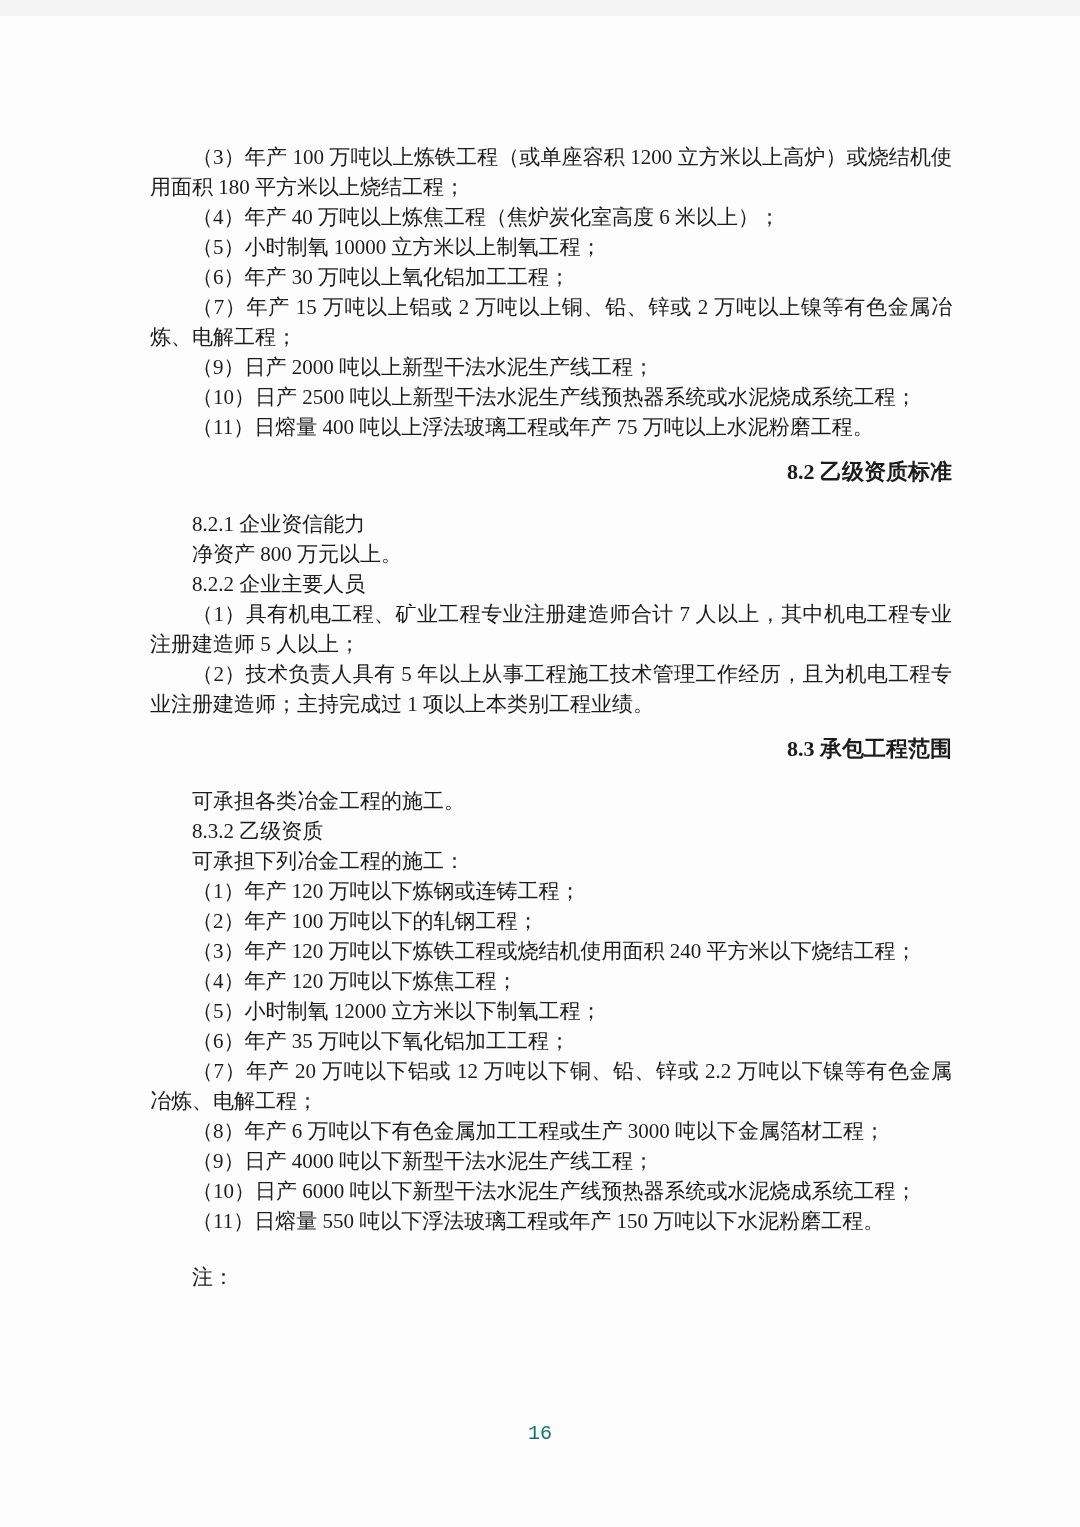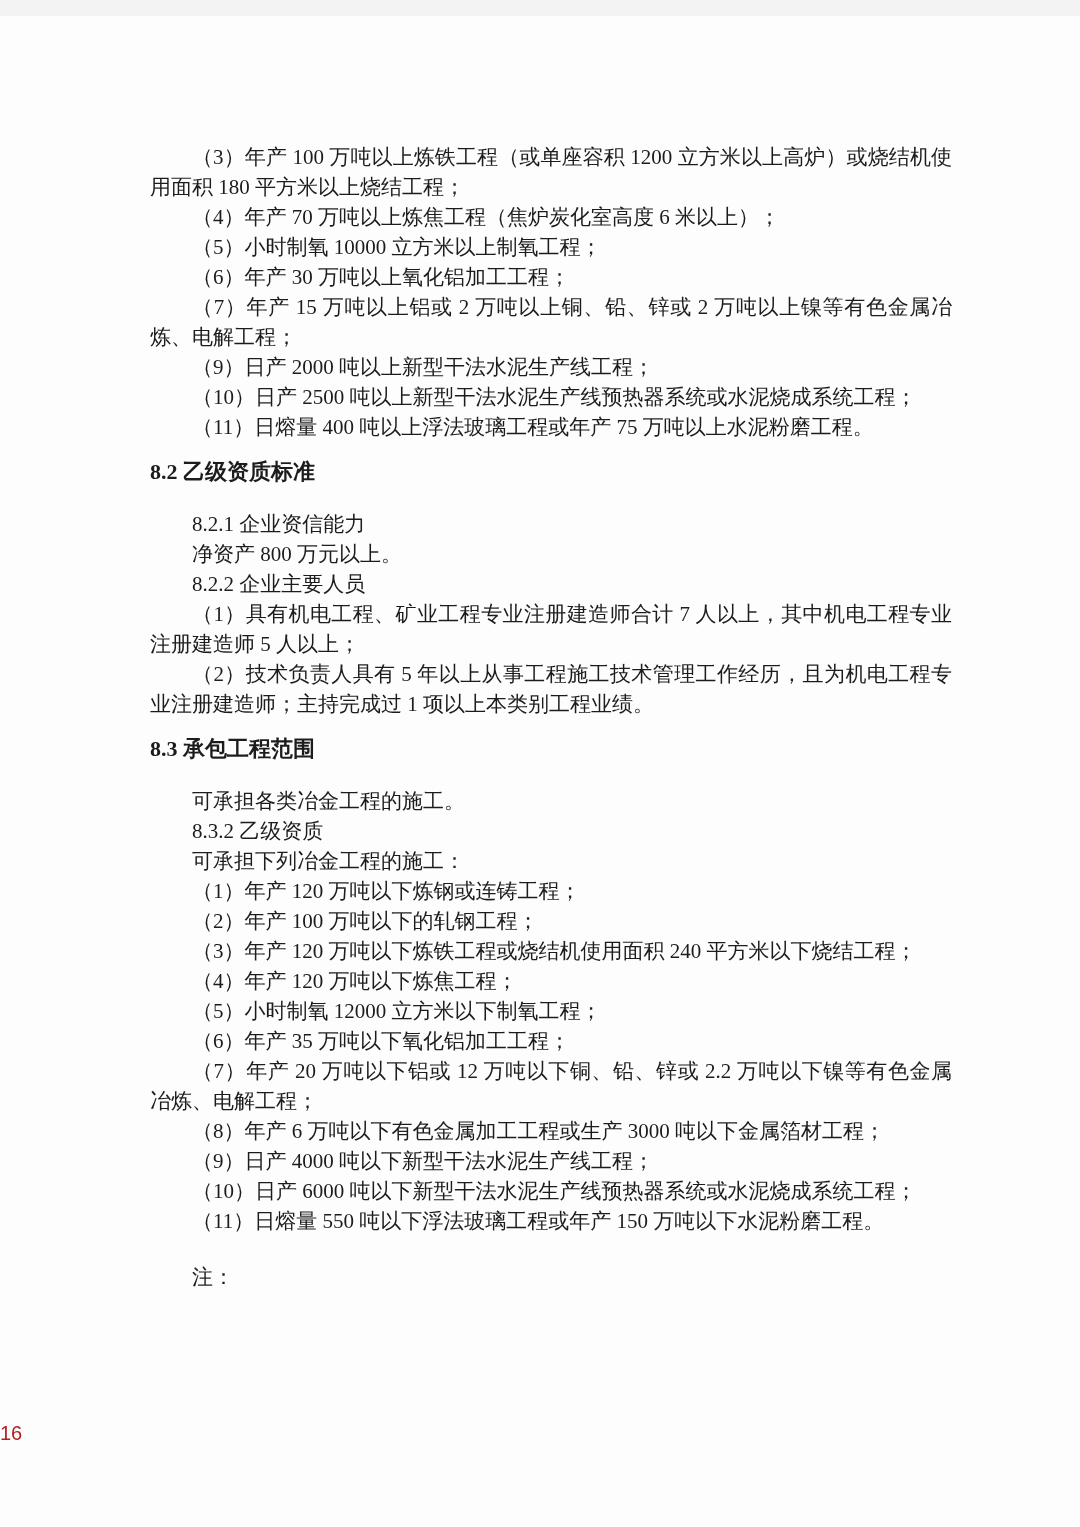--- a/index.html
+++ b/index.html
@@ -28,44 +28,45 @@
     font-size: 21px;
     line-height: 30px;
     text-indent: 2em;
     text-align: justify;
   }
   .heading {
     margin: 13px 0 21px 0;
     font-size: 22px;
     line-height: 33px;
     font-weight: bold;
-    text-align: left;
+    text-align: right;
     text-indent: 0;
   }
   .note {
     margin-top: 26px;
   }
   .footer {
     position: absolute;
     left: 0;
     right: 0;
     top: 1406px;
+    text-align: center;
     font-size: 20px;
-    font-family: Liberation Sans, sans-serif;
-    color: #b91c1c;
+    font-family: Liberation Mono, monospace;
+    color: #0f766e;
   }
 </style>
 </head>
 <body>
 
 <div class="page" style="color: rgb(28, 28, 28); background: rgb(253, 253, 253);">
   <div class="content">
 
     <p class="para">（3）年产 100 万吨以上炼铁工程（或单座容积 1200 立方米以上高炉）或烧结机使用面积 180 平方米以上烧结工程；</p>
-    <p class="para">（4）年产 70 万吨以上炼焦工程（焦炉炭化室高度 6 米以上）；</p>
+    <p class="para">（4）年产 40 万吨以上炼焦工程（焦炉炭化室高度 6 米以上）；</p>
     <p class="para">（5）小时制氧 10000 立方米以上制氧工程；</p>
     <p class="para">（6）年产 30 万吨以上氧化铝加工工程；</p>
     <p class="para">（7）年产 15 万吨以上铝或 2 万吨以上铜、铅、锌或 2 万吨以上镍等有色金属冶炼、电解工程；</p>
     <p class="para">（9）日产 2000 吨以上新型干法水泥生产线工程；</p>
     <p class="para">（10）日产 2500 吨以上新型干法水泥生产线预热器系统或水泥烧成系统工程；</p>
     <p class="para">（11）日熔量 400 吨以上浮法玻璃工程或年产 75 万吨以上水泥粉磨工程。</p>
 
     <h2 class="heading">8.2 乙级资质标准</h2>
 
     <p class="para">8.2.1 企业资信能力</p>

